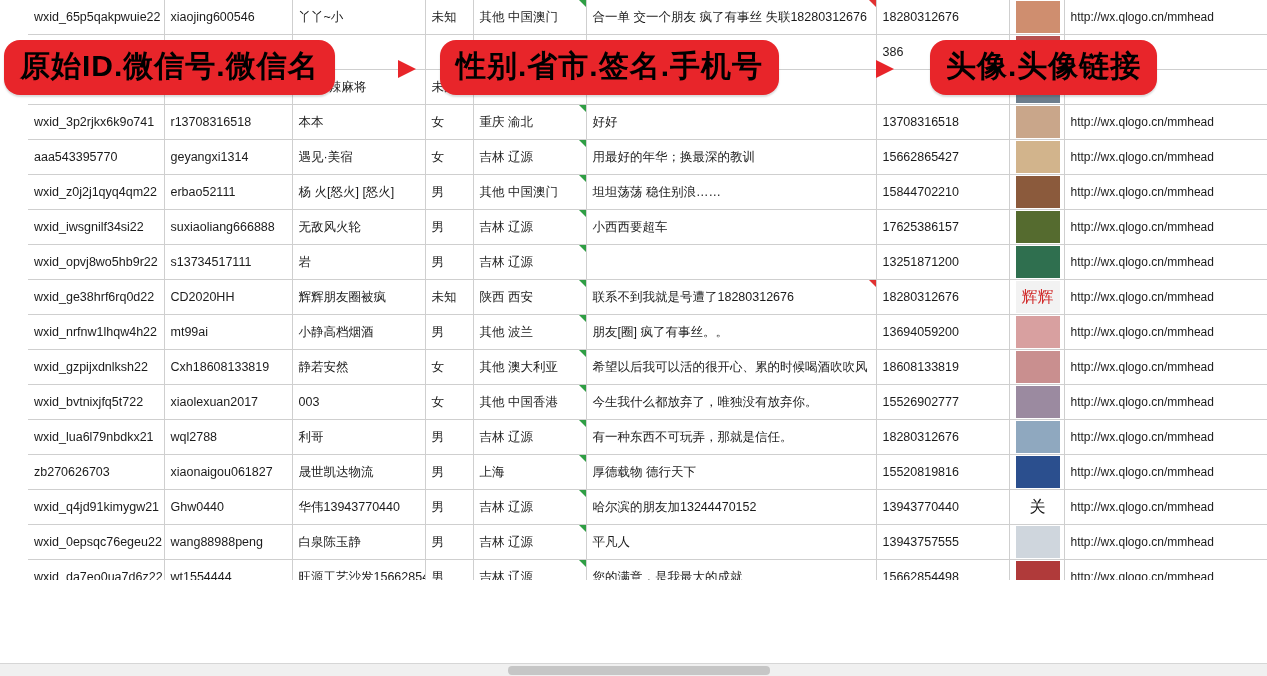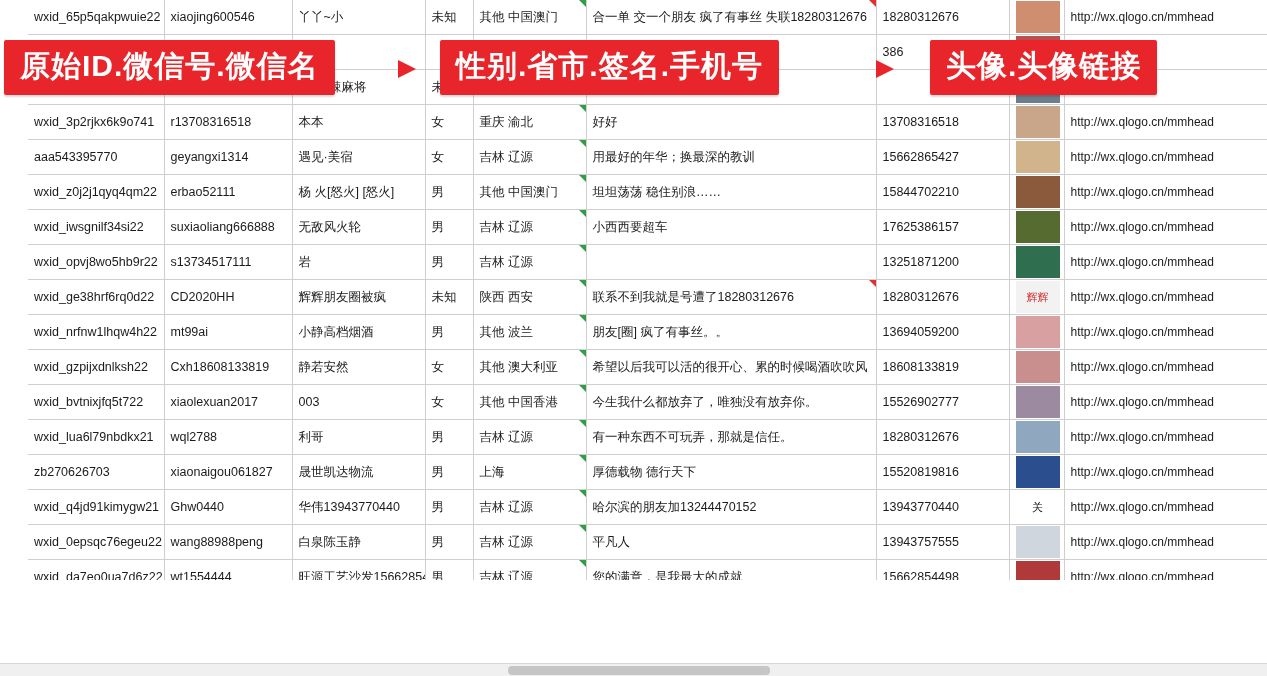--- a/index.html
+++ b/index.html
@@ -77,36 +77,36 @@
   }
 
   
   .avatar {
     width: 44px;
     height: 32px;
     margin: 0 auto;
     display: flex;
     align-items: center;
     justify-content: center;
-    font-size: 11px;
+    font-size: 16px;
     line-height: 1;
     color: #ffffff;
     overflow: hidden;
   }
 
   
   .banner {
     position: absolute;
     background: #e8252a;
-    color: #ffffff;
+    color: #000000;
     font-weight: bold;
     font-size: 30px;
     letter-spacing: 1px;
     padding: 6px 16px 8px 16px;
-    border-radius: 2px;
+    border-radius: 16px;
     white-space: nowrap;
     box-shadow: 0 2px 2px rgba(0,0,0,0.15);
     font-family: "Liberation Sans", sans-serif;
   }
   #banner-1 { left: 4px;   top: 40px; }
   #banner-2 { left: 440px; top: 40px; }
   #banner-3 { left: 930px; top: 40px; }
 
   .banner-tail {
     position: absolute;

